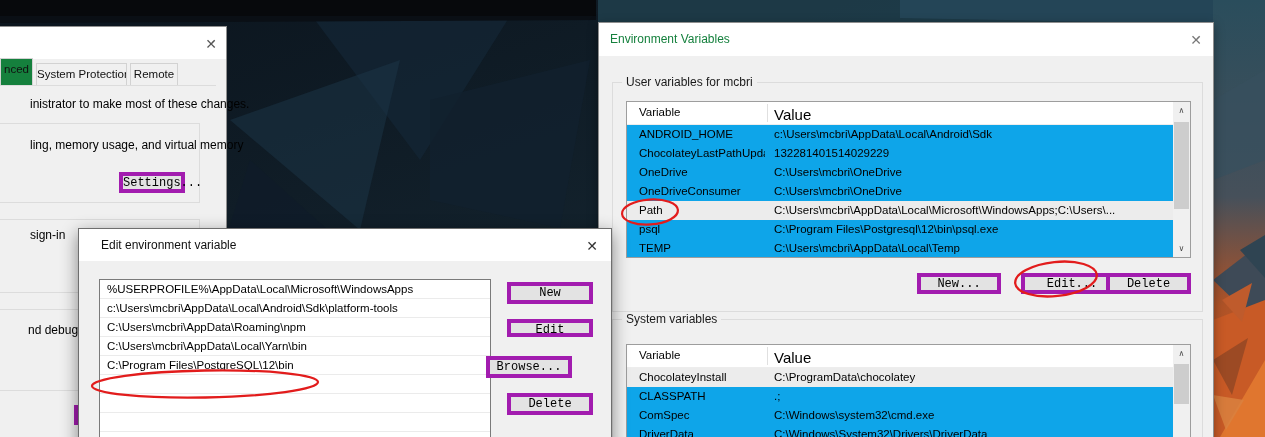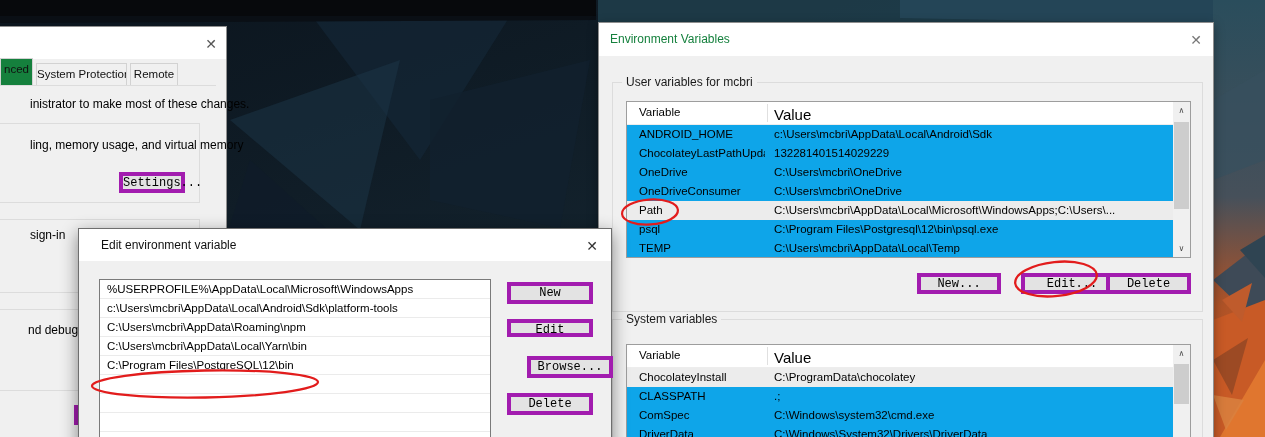--- a/index.html
+++ b/index.html
@@ -222,21 +222,21 @@
     <div id="path-listbox">
       <div class="lb-item">%USERPROFILE%\AppData\Local\Microsoft\WindowsApps</div>
       <div class="lb-item">c:\Users\mcbri\AppData\Local\Android\Sdk\platform-tools</div>
       <div class="lb-item">C:\Users\mcbri\AppData\Roaming\npm</div>
       <div class="lb-item">C:\Users\mcbri\AppData\Local\Yarn\bin</div>
       <div class="lb-item">C:\Program Files\PostgreSQL\12\bin</div>
     </div>
 
     <button class="btn" style="left:428px; top:53px; width:86px; height:22px;">New</button>
     <button class="btn" style="left:428px; top:90px; width:86px; height:18px;">Edit</button>
-    <button class="btn" style="left:448px; top:127px; width:86px; height:22px;">Browse...</button>
+    <button class="btn" style="left:407px; top:127px; width:86px; height:22px;">Browse...</button>
     <button class="btn" style="left:428px; top:164px; width:86px; height:22px;">Delete</button>
   </div>
 
   <svg id="annotations" viewBox="0 0 1265 437">
     <ellipse cx="650" cy="212" rx="28" ry="12.5" transform="rotate(-4 650 212)" fill="none" stroke="#e21c1c" stroke-width="2.2" stroke-linecap="round"></ellipse>
     <ellipse cx="1056" cy="279" rx="41" ry="17" transform="rotate(-6 1056 279)" fill="none" stroke="#e21c1c" stroke-width="2.3" stroke-linecap="round"></ellipse>
     <ellipse cx="205" cy="384" rx="113" ry="13.5" transform="rotate(-1 205 384)" fill="none" stroke="#e21c1c" stroke-width="2.3" stroke-linecap="round"></ellipse>
   </svg>
 
 </div>

